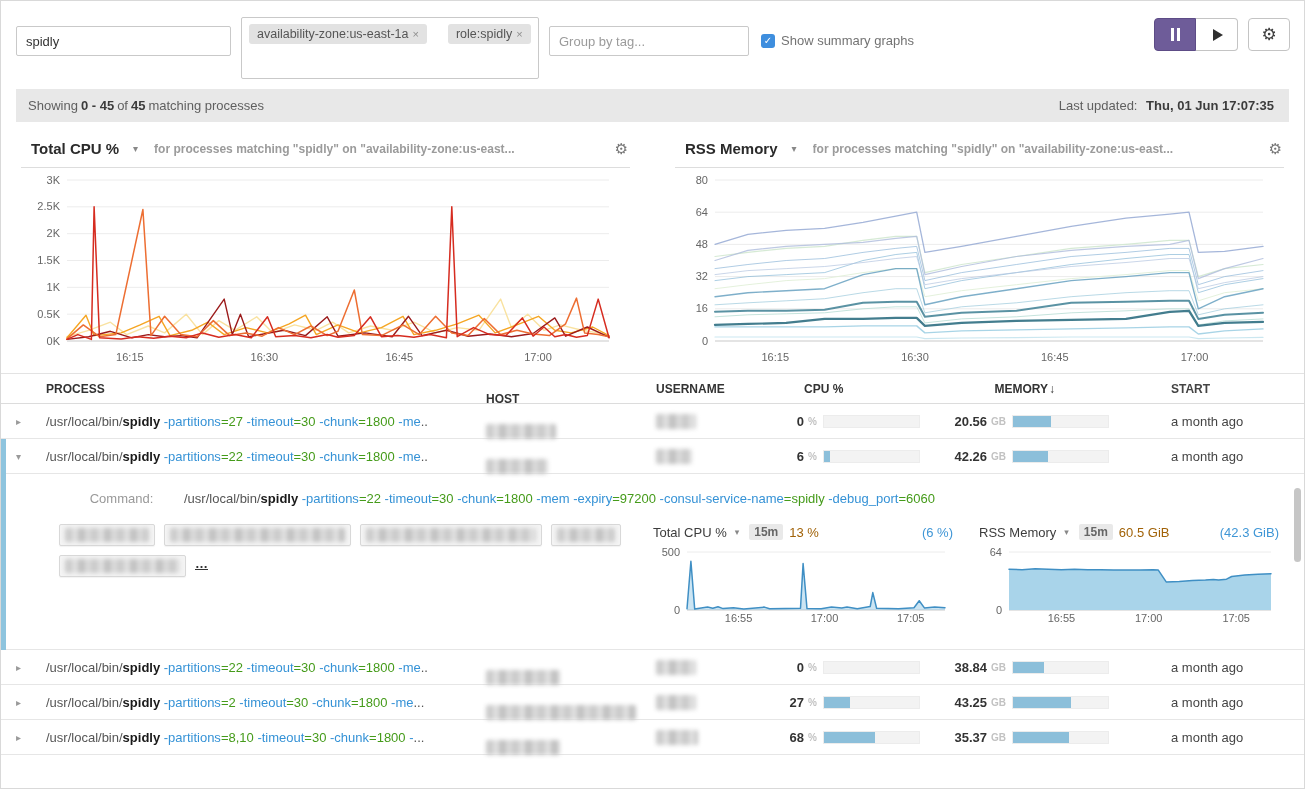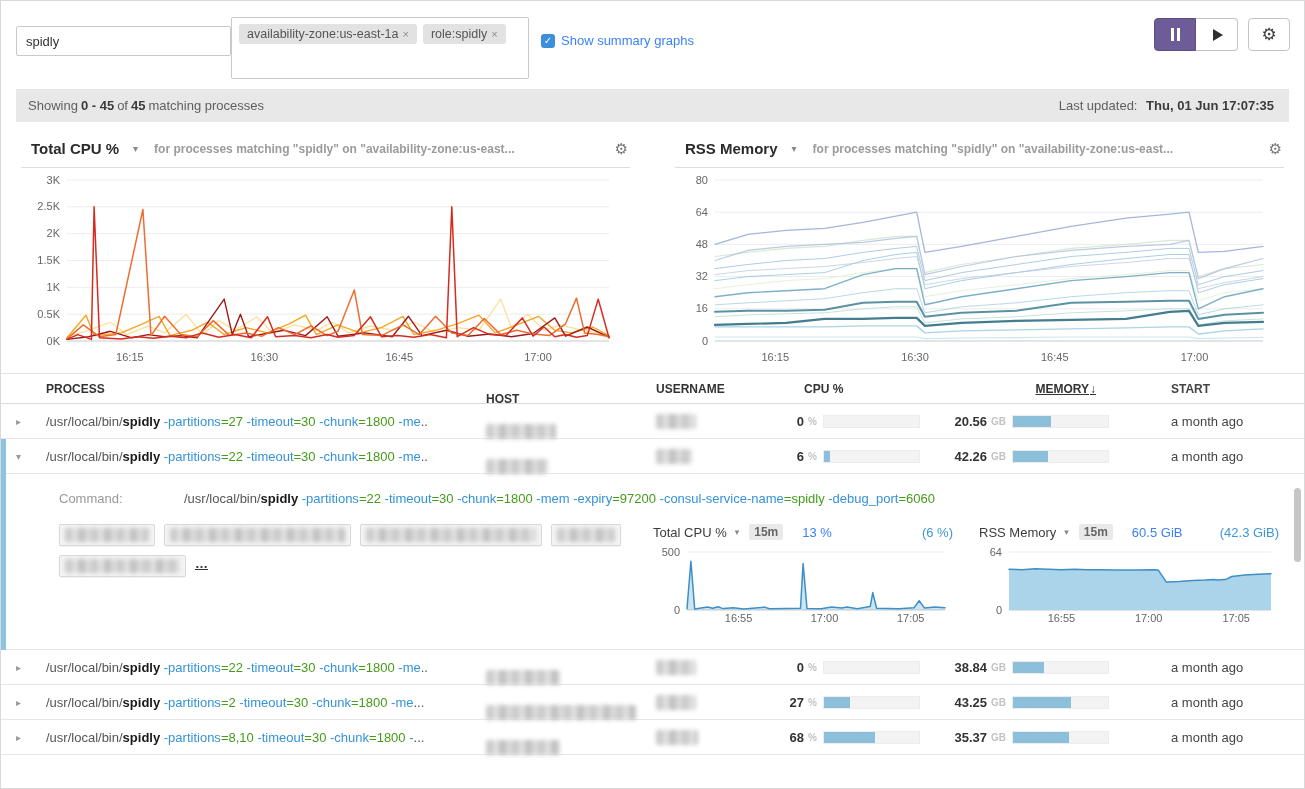--- a/index.html
+++ b/index.html
@@ -2,28 +2,28 @@
 <html><head>
 <meta charset="utf-8">
 <style>
   * { margin:0; padding:0; box-sizing:border-box; }
   body { font-family:"Liberation Sans", sans-serif; background:#f4f4f4; }
   .page { position:relative; width:1305px; height:789px; background:#fff; border:1px solid #d9d9d9; overflow:hidden; }
 
   
   .toolbar { display:flex; align-items:flex-start; padding:16px 14px 8px 15px; }
   .search-input { width:215px; height:30px; margin-top:9px; border:1px solid #c9c9c9; border-radius:2px; padding:0 9px; font-size:13px; color:#333; font-family:"Liberation Sans",sans-serif; outline:none; }
-  .filterbox { width:298px; min-height:62px; border:1px solid #c9c9c9; border-radius:2px; padding:6px 7px; display:flex; flex-wrap:wrap; align-content:flex-start; gap:6px; }
+  .filterbox { width:298px; min-height:62px; margin-left:10px; border:1px solid #c9c9c9; border-radius:2px; padding:6px 7px; display:flex; flex-wrap:wrap; align-content:flex-start; gap:21px; }
   .tagchip { background:#e2e2e2; border-radius:3px; padding:3px 8px; font-size:12.5px; color:#555; white-space:nowrap; cursor:pointer; }
   .tagchip .x { color:#8e8e8e; margin-left:4px; font-size:11px; }
   .groupby-input { width:200px; height:30px; margin-left:10px; margin-top:9px; border:1px solid #c9c9c9; border-radius:2px; padding:0 9px; font-size:13px; color:#333; font-family:"Liberation Sans",sans-serif; outline:none; }
   .groupby-input::placeholder { color:#9b9b9b; }
   .summary-toggle { display:flex; align-items:center; margin-left:12px; margin-top:16px; cursor:pointer; }
   .checkbox { width:14px; height:14px; background:#3e8ede; border-radius:3px; color:#fff; font-size:10px; line-height:14px; text-align:center; display:inline-block; }
-  .summary-label { font-size:13px; color:#3b82f6; margin-left:6px; }
+  .summary-label { font-size:13px; color:#737373; margin-left:6px; }
   .controls { margin-left:auto; display:flex; align-items:flex-start; margin-top:1px; }
   .btn-group { display:flex; }
   .ctl-btn { width:42px; height:33px; border:1px solid #c4c4c4; background:#fff; display:flex; align-items:center; justify-content:center; cursor:pointer; }
   .btn-pause { background:#6e5c99; border-color:#5d4c86; border-radius:4px 0 0 4px; }
   .btn-play { border-left:none; border-radius:0 4px 4px 0; }
   .icon-pause { width:9px; height:13px; border-left:3px solid #fff; border-right:3px solid #fff; }
   .icon-play { width:0; height:0; border-top:6px solid transparent; border-bottom:6px solid transparent; border-left:10px solid #2f2f2f; margin-left:2px; }
   .btn-gear { margin-left:10px; border-radius:4px; }
   .gear-glyph { font-size:17px; color:#3f3f3f; line-height:1; }
 
@@ -49,68 +49,69 @@
   .thead { height:31px; border-top:1px solid #e3e3e3; border-bottom:1px solid #dcdcdc; font-size:12px; font-weight:700; color:#333; }
   .prow { height:35px; border-bottom:1px solid #e6e6e6; background:#fff; cursor:pointer; }
   .c-caret { width:30px; color:#9a9a9a; font-size:10px; }
   .c-process { width:440px; min-width:0; white-space:nowrap; overflow:hidden; }
   .c-host { width:170px;margin-top:20px; }
   .c-user { width:90px; }
   .c-cpu { width:195px; display:flex; align-items:center; }
   .c-mem { width:230px; display:flex; align-items:center; }
   .c-start { width:115px; color:#444; }
   .th-cpu { padding-left:58px; }
-  .th-mem { justify-content:flex-end; padding-right:75px;text-decoration:underline; }
+  .th-mem { justify-content:flex-end; padding-right:116px; }
   .sort-arrow { margin-left:1px; }
   .cmd-path { color:#555; }
   .cmd-bin { color:#1a1a1a; font-weight:700; }
   .cmd-flag { color:#3592d6; }
   .cmd-val { color:#459b1a; }
   .cmd-dots { color:#555; }
   .num { font-weight:700; color:#333; text-align:right; }
   .c-cpu .num { min-width:30px; margin-left:28px; }
   .c-mem .num { min-width:46px; }
   .unit { font-size:10px; font-weight:700; color:#c2c2c2; margin:0 6px 0 4px; }
   .bar { width:97px; height:13px; background:#f3f3f3; border:1px solid #ececec; }
   .bar i { display:block; height:100%; background:#8cbfda; }
   .blurb { height:15px; border-radius:2px; filter:blur(2px);
     background:repeating-linear-gradient(90deg,#cbcbcb 0 7px,#e0e0e0 7px 13px,#c2c2c2 13px 20px,#dadada 20px 26px); }
 
   
   .expanded-wrap { border-left:5px solid #8ec4de; }
   .expanded-wrap .prow { padding-left:10px; }
   .detail { padding:16px 25px 18px 53px; border-bottom:1px solid #e6e6e6; }
   .cmd-line { display:flex; font-size:13px; line-height:18px; }
-  .cmd-label { color:#999; width:125px; flex:none; }
+  .cmd-label { color:#999; width:125px; flex:none;text-align:center; }
   .detail-body { display:flex; gap:26px; margin-top:16px; }
   .tags { flex:1; min-width:0; display:flex; flex-wrap:wrap; align-content:flex-start; gap:9px; }
   .tag-blur { border:1px solid #d8d8d8; border-radius:2px; background:#f4f4f4; padding:3px 5px; box-shadow:0 1px 1px rgba(0,0,0,0.05); }
   .tag-blur .blurb { height:14px; }
   .tags-more { color:#333; text-decoration:underline; align-self:flex-end; margin-bottom:6px; font-weight:700; cursor:pointer; }
   .mini { width:300px; flex:none; }
   .mini-head { display:flex; align-items:center; font-size:13px; }
   .mini-title { color:#3c3c3c; }
   .mini-caret { font-size:9px; color:#888; margin:0 10px 0 8px; cursor:pointer; }
   .badge { background:#e9e9e9; border-radius:2px; color:#666; font-weight:700; font-size:12px; padding:1px 5px; }
-  .mini-val { color:#3b82f6; margin-left:19px; }
+  .mini-val { color:#a16207; margin-left:6px; }
   .mini-latest { color:#3f96d6; margin-left:auto; }
 
   .scroll-thumb { position:absolute; right:3px; top:487px; width:7px; height:74px; background:#c6c6c6; border-radius:4px; }
 </style>
 </head>
 <body>
 
 <div class="page">
 
   <div class="toolbar">
     <input class="search-input" value="spidly" style="">
     <div class="filterbox">
       <span class="tagchip"><span>availability-zone:us-east-1a</span><span class="x">×</span></span>
       <span class="tagchip"><span>role:spidly</span><span class="x">×</span></span>
     </div>
+    <input class="groupby-input" placeholder="Group by tag..." style="">
     <span class="summary-toggle">
       <span class="checkbox">✓</span>
       <span class="summary-label">Show summary graphs</span>
     </span>
     <span class="controls">
       <span class="btn-group">
         <span class="ctl-btn btn-pause">
             <span class="icon-pause"></span>
           </span>
         <span class="ctl-btn btn-play">

